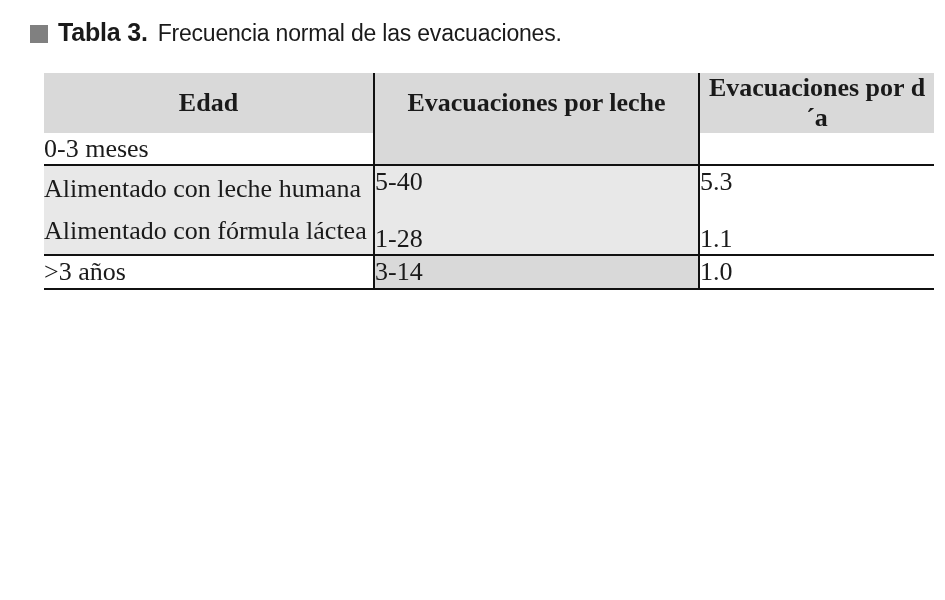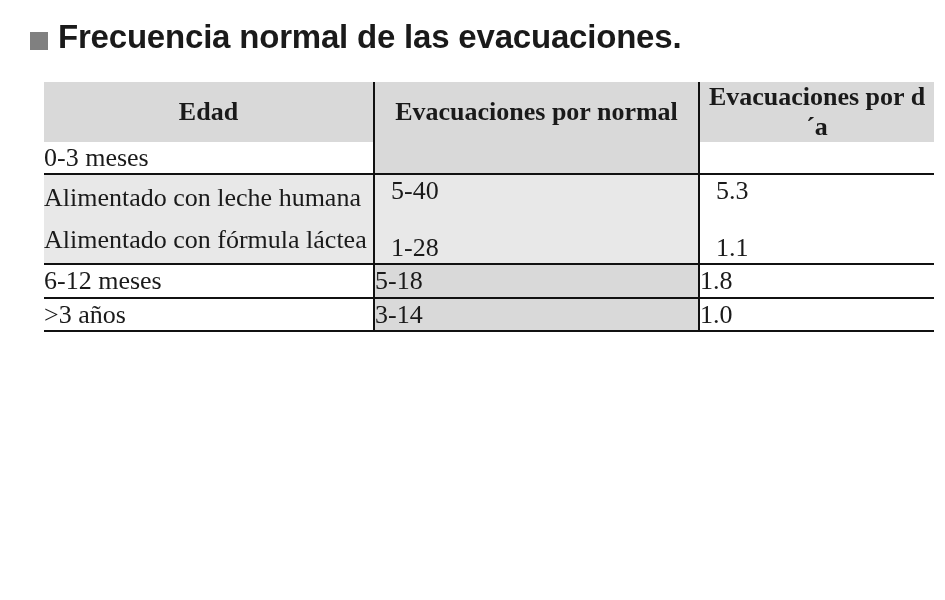--- a/index.html
+++ b/index.html
@@ -38,22 +38,22 @@
     flex: 0 0 auto;
     position: relative;
     top: 2px;
   }
   .caption-label {
     font-size: 25px;
     font-weight: bold;
     letter-spacing: -0.2px;
   }
   .caption-text {
-    font-size: 33px;
-    font-weight: bold;
+    font-size: 23px;
+    font-weight: normal;
     letter-spacing: -0.2px;
   }
 
   
   table.data-table {
     border-collapse: collapse;
     width: 890px;
     margin-left: 16px;
     table-layout: fixed;
   }
@@ -101,50 +101,51 @@
   .shade-a { background: #d9d9d9; }
   .shade-b { background: #e8e8e8; }
   .shade-none { background: #ffffff; }
 
   .cell-stack {
     display: flex;
     flex-direction: column;
     justify-content: center;
     gap: 26px;
   }
-  .cell-stack span { display: block; padding-left: 16px; }
+  .cell-stack span { display: block; }
 
   .milk-label {
     line-height: 1.22;
     padding: 10px 0 12px 0;
   }
   .milk-label .grp { display: block; }
   .milk-label .grp + .grp { margin-top: 10px; }
 </style>
 </head>
 <body>
 
 <div class="page">
 
   <div class="caption">
     <span class="caption-marker"></span>
+    <span class="caption-label">Tabla 3.</span>
     <span class="caption-text">Frecuencia normal de las evacuaciones.</span>
   </div>
 
   <table class="data-table">
     <colgroup>
       <col class="c0">
         <col class="c1">
         <col class="c2">
     </colgroup>
 
     <thead>
       <tr>
         <th>Edad</th>
-        <th class="sep">Evacuaciones por normal</th>
+        <th class="sep">Evacuaciones por leche</th>
         <th class="sep">Evacuaciones por d´a</th>
       </tr>
     </thead>
 
     <tbody>
 
       <tr class="row-line">
         <td class="shade-none">0-3 meses</td>
         <td class="sep shade-a"></td>
         <td class="sep shade-none"></td>
@@ -162,25 +163,20 @@
           </div>
         </td>
         <td class="sep shade-none">
           <div class="cell-stack">
             <span>5.3</span>
             <span>1.1</span>
           </div>
         </td>
       </tr>
 
-      <tr class="row-line">
-        <td class="shade-none">6-12 meses</td>
-        <td class="sep shade-a">5-18</td>
-        <td class="sep shade-none">1.8</td>
-      </tr>
 
 
       <tr class="last-row">
         <td class="shade-none">&gt;3 años</td>
         <td class="sep shade-a">3-14</td>
         <td class="sep shade-none">1.0</td>
       </tr>
 
     </tbody>
   </table>

